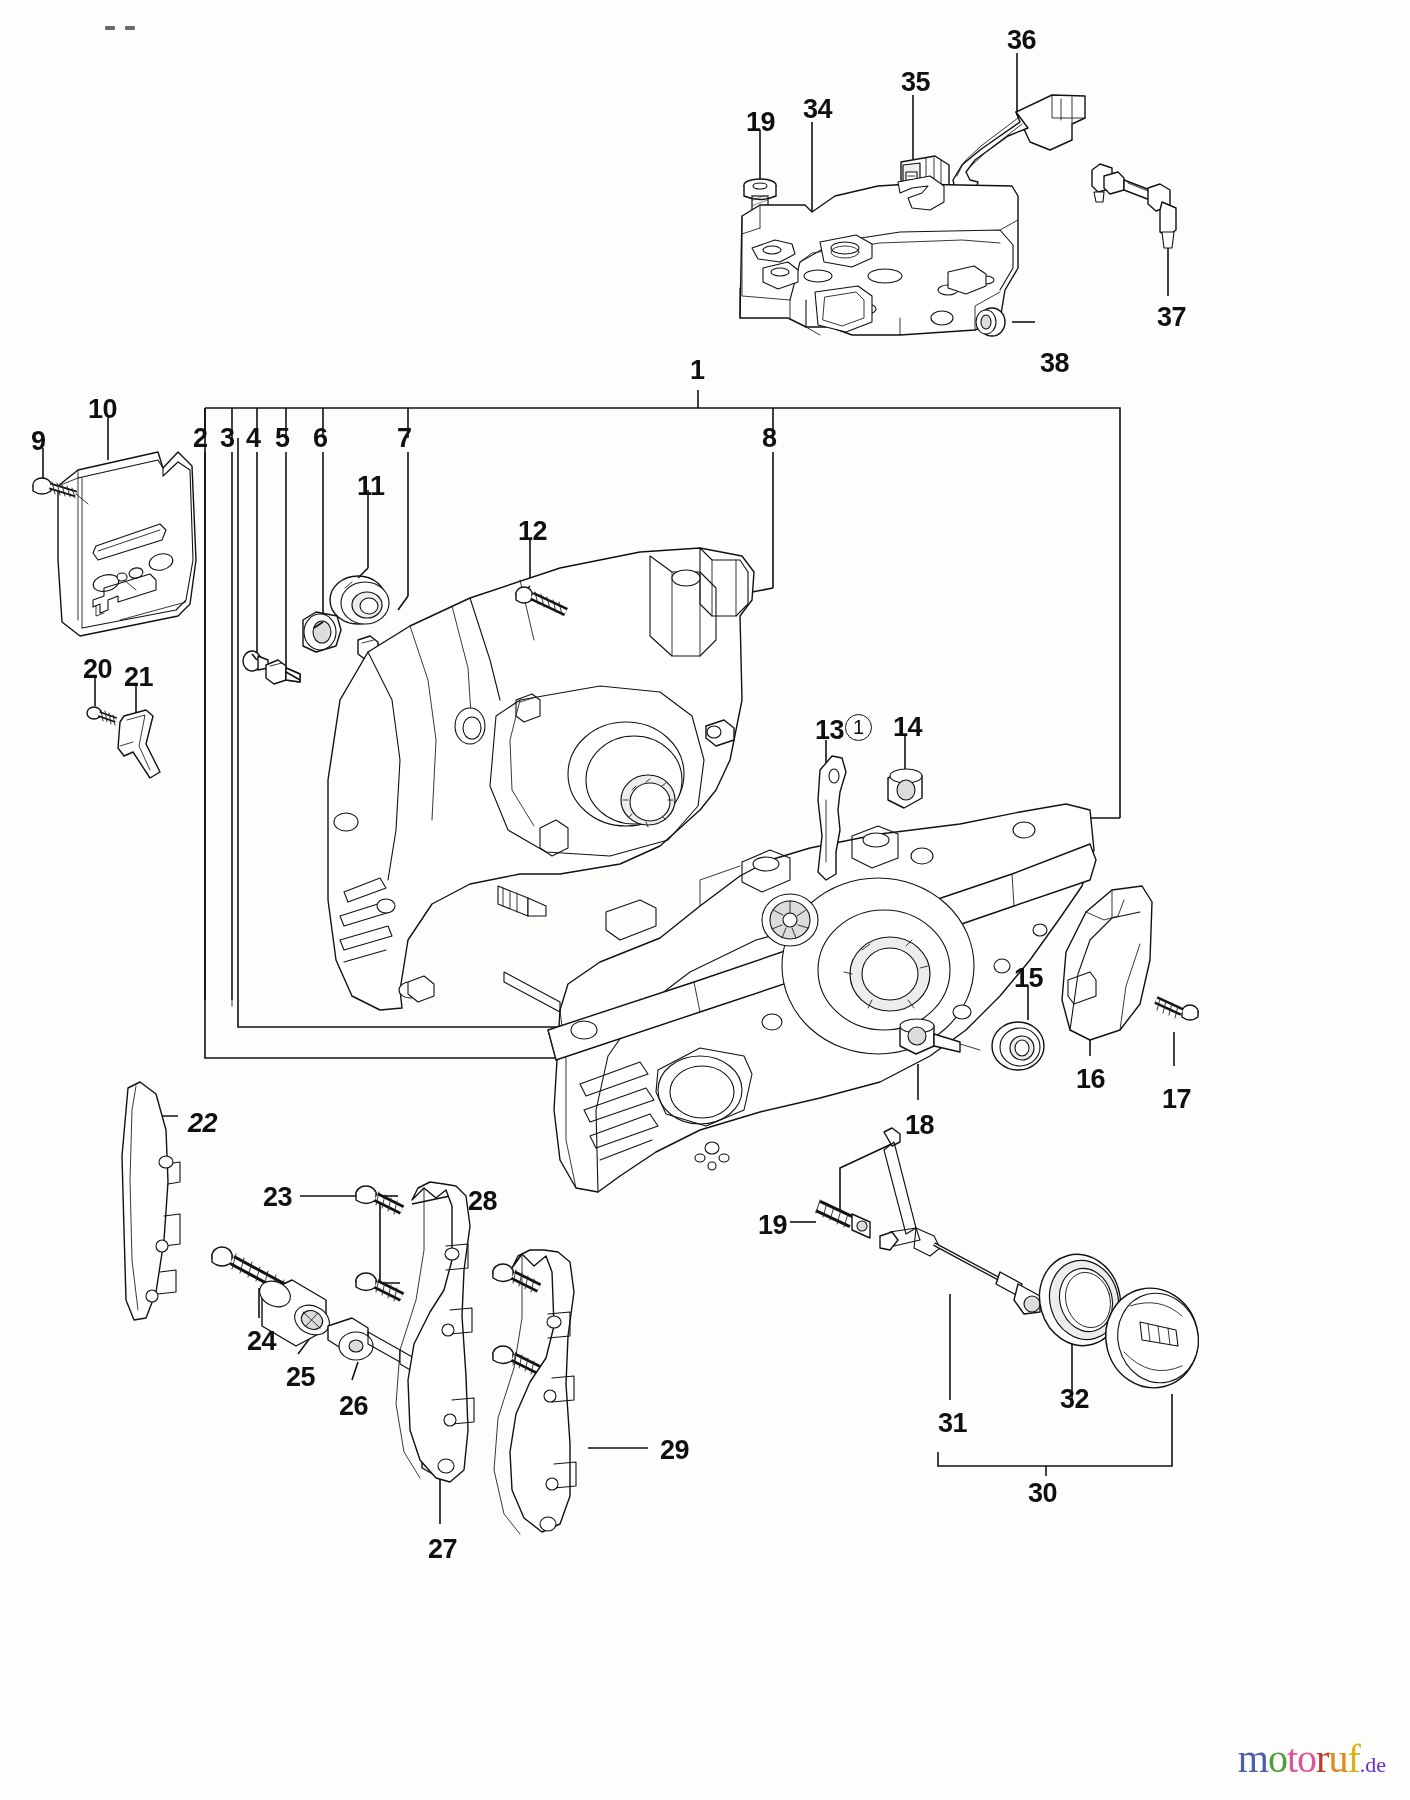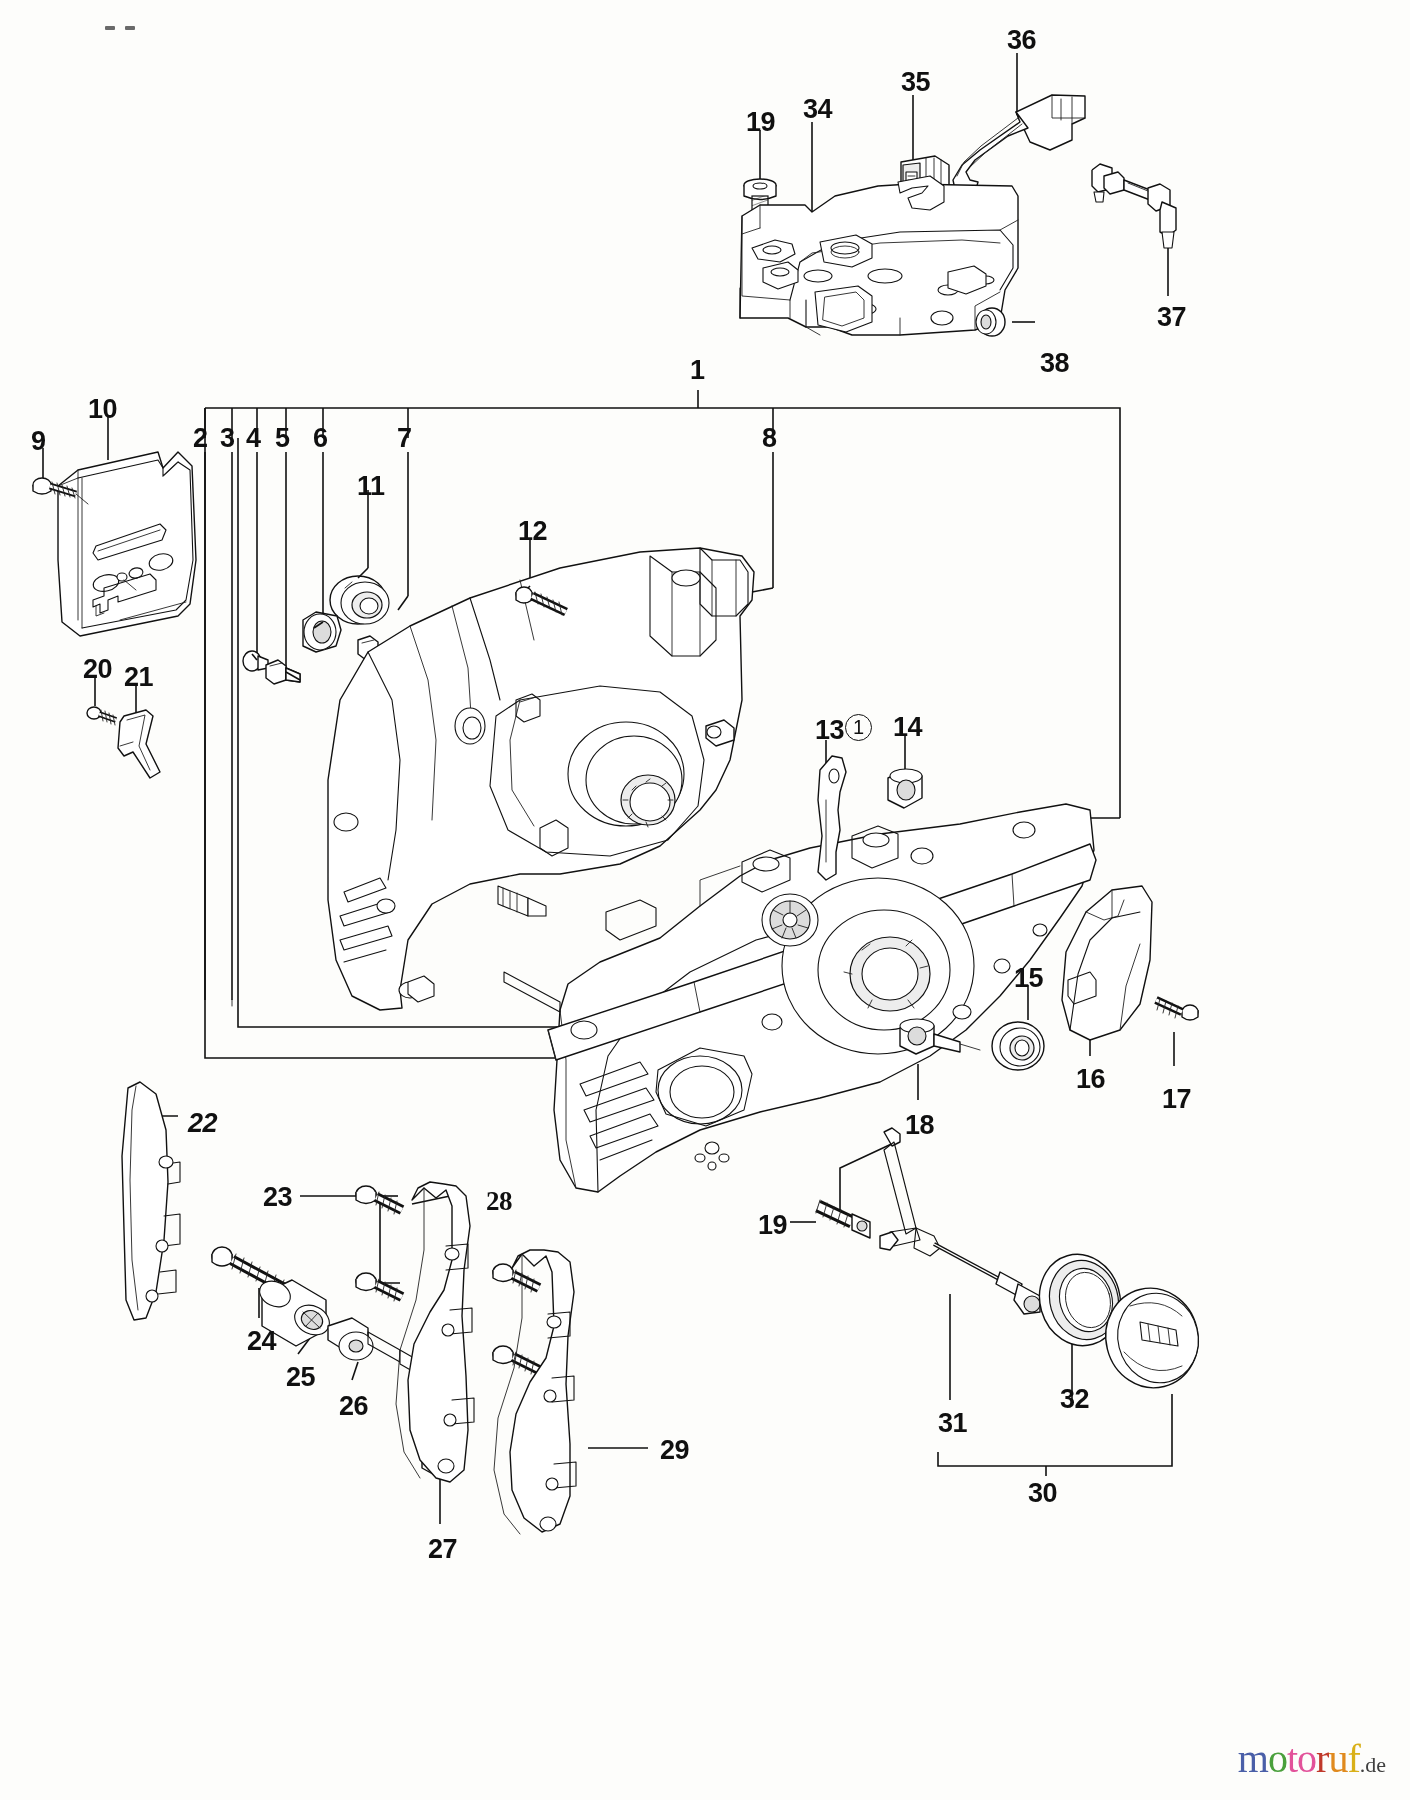--- a/index.html
+++ b/index.html
@@ -61,21 +61,21 @@
     white-space:nowrap;
     user-select:none;
   }
   #watermark .m{color:#4a5fa8;}
   #watermark .o1{color:#4aa03c;}
   #watermark .t{color:#e2529a;}
   #watermark .o2{color:#e2529a;}
   #watermark .r{color:#c0392b;}
   #watermark .u{color:#e08a1e;}
   #watermark .f{color:#d9b018;}
-  #watermark .de{color:#404040;font-size:22px;letter-spacing:0;}
+  #watermark .de{color:#6d28d9;font-size:22px;letter-spacing:0;}
 </style>
 </head>
 <body>
 
 <div id="sheet">
 
   <svg id="svgroot" viewBox="0 0 1410 1800" xmlns="http://www.w3.org/2000/svg">
     <defs>
       <style>
         .ln{fill:none;stroke:#111;stroke-width:1.5;stroke-linecap:round;stroke-linejoin:round;}
@@ -656,21 +656,21 @@
   <div class="callout" style="left:905px;  top:1112px;">18</div>
   <div class="callout" style="left:758px;  top:1212px;">19</div>
   <div class="callout" style="left:83px;   top:656px;">20</div>
   <div class="callout" style="left:124px;  top:664px;">21</div>
   <div class="callout" style="left:188px;  top:1110px;font-style:italic;">22</div>
   <div class="callout" style="left:263px;  top:1184px;">23</div>
   <div class="callout" style="left:247px;  top:1328px;">24</div>
   <div class="callout" style="left:286px;  top:1364px;">25</div>
   <div class="callout" style="left:339px;  top:1393px;">26</div>
   <div class="callout" style="left:428px;  top:1536px;">27</div>
-  <div class="callout" style="left:486px;  top:1188px;font-family:Liberation Serif, serif;">28</div>
+  <div class="callout" style="left:468px;  top:1188px;">28</div>
   <div class="callout" style="left:660px;  top:1437px;">29</div>
   <div class="callout" style="left:1028px; top:1480px;text-align:center;">30</div>
   <div class="callout" style="left:938px;  top:1386px;margin-top:24px;">31</div>
   <div class="callout" style="left:1060px; top:1386px;">32</div>
   <div class="callout" style="left:746px;  top:109px;">19</div>
   <div class="callout" style="left:803px;  top:96px;">34</div>
   <div class="callout" style="left:901px;  top:69px;">35</div>
   <div class="callout" style="left:1007px; top:27px;">36</div>
   <div class="callout" style="left:1157px; top:304px;">37</div>
   <div class="callout" style="left:1040px; top:310px;margin-top:40px;">38</div>

